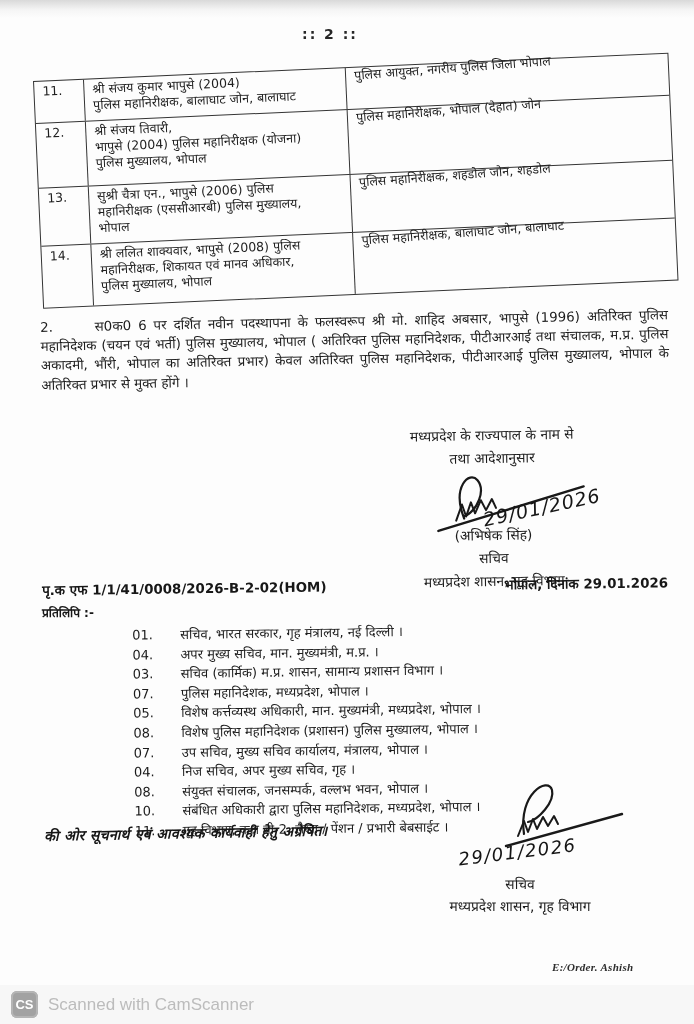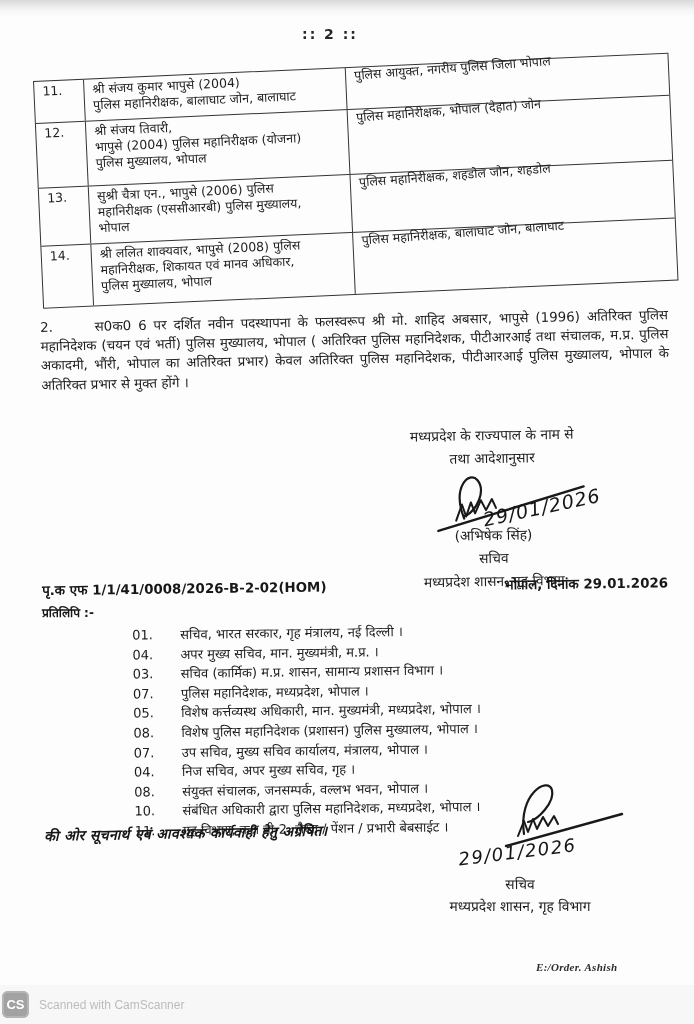--- a/index.html
+++ b/index.html
@@ -91,40 +91,40 @@
   .bottom-date{
     position:absolute;top:840px;left:458px;width:140px;
     font-size:18px;font-style:italic;color:#141414;letter-spacing:1.5px;
     transform:rotate(-7deg);white-space:nowrap;
   }
   .bottom-desig{
     position:absolute;top:873px;left:390px;width:260px;text-align:center;
     font-size:13.8px;line-height:22px;color:#1c1c1c;
   }
   .footer-note{
-    position:absolute;top:961px;left:536px;
+    position:absolute;top:961px;left:552px;
     font-family:"Liberation Serif","DejaVu Serif",serif;
     font-size:11px;font-weight:bold;font-style:italic;color:#2d2d2d;
     letter-spacing:.3px;
   }
   
   .cam-bar{
     position:absolute;bottom:0;left:0;width:100%;height:39px;
     background:#f7f7f7;
-    display:flex;align-items:center;padding-left:2px;box-sizing:border-box;
+    display:flex;align-items:center;padding-left:11px;box-sizing:border-box;
   }
   .cs-logo{
     width:27px;height:27px;border-radius:6px;background:#a2a2a2;
     color:#fff;font-size:13px;font-weight:bold;
     display:flex;align-items:center;justify-content:center;
     box-shadow:inset 0 0 0 2px #b5b5b5;
     font-family:"Liberation Sans",sans-serif;flex:none;
   }
   .cs-text{
-    margin-left:10px;color:#bcbcbc;font-size:12px;
+    margin-left:10px;color:#bcbcbc;font-size:17px;
     font-family:"Liberation Sans",sans-serif;
   }
 </style>
 </head>
 <body>
 
 <div class="scan">
   <div class="top-shadow"></div>
 
   <div class="page-num">:: 2 ::</div>

